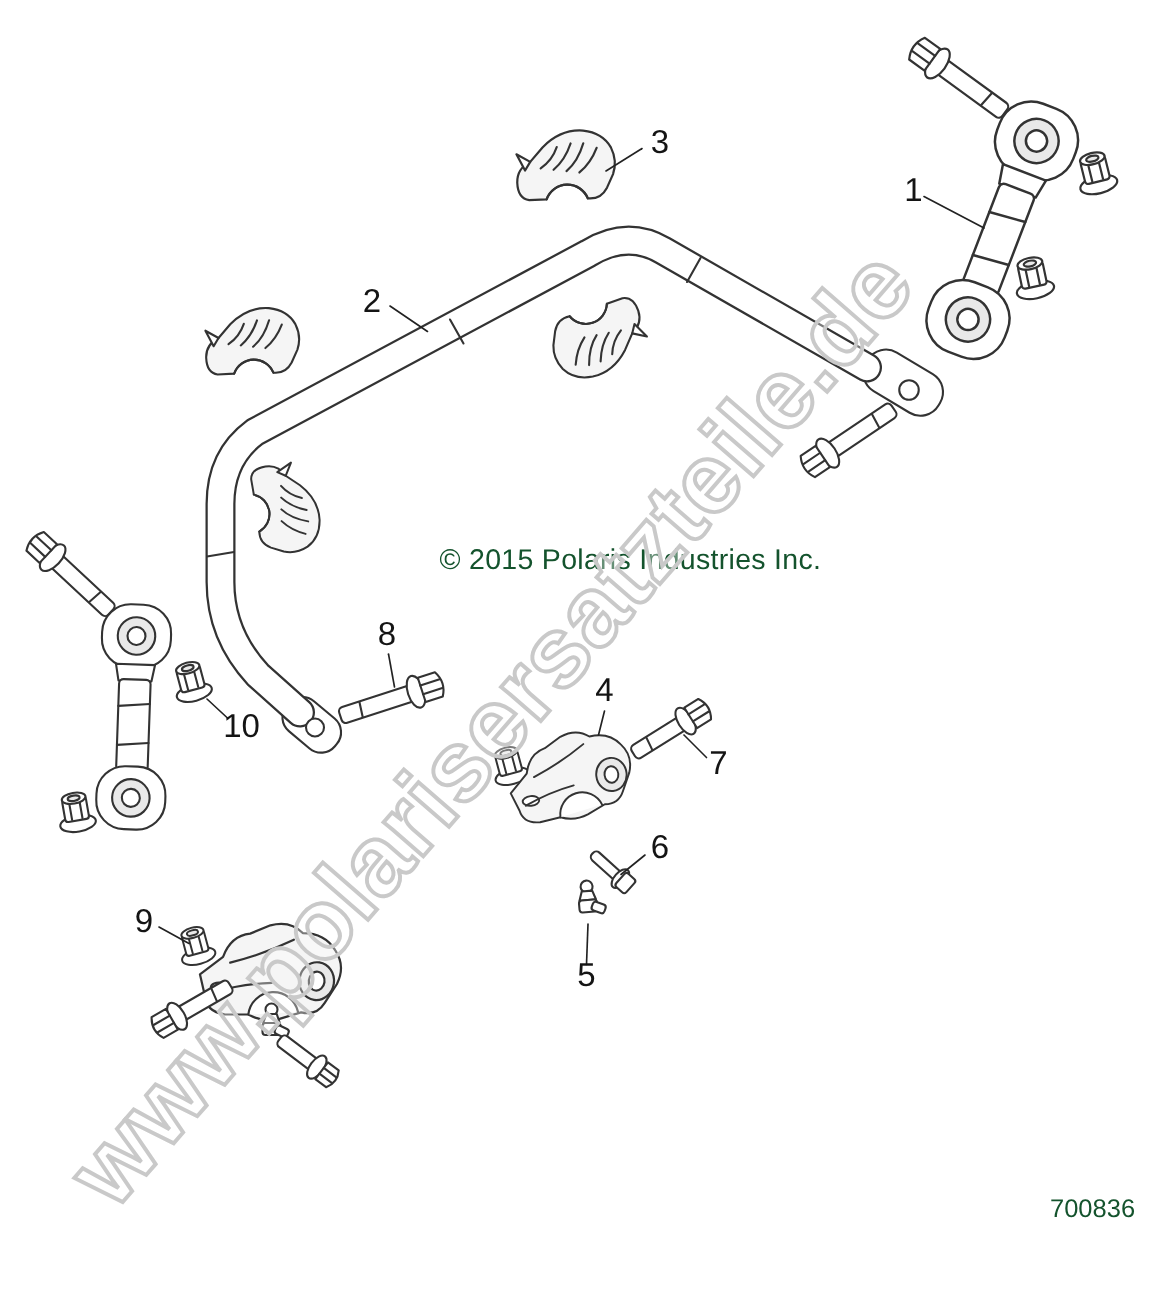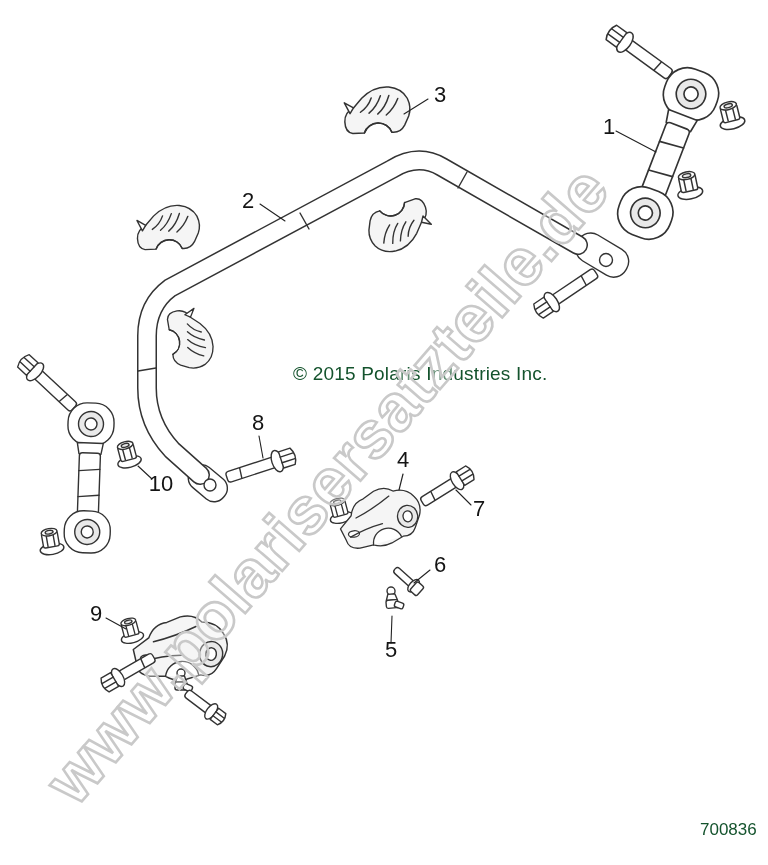--- a/index.html
+++ b/index.html
@@ -11,21 +11,21 @@
   #diagram .g1{fill:#e9e9e9;}
   #diagram .g2{fill:#f5f5f5;}
   #diagram .ln{fill:none;}
   #diagram .tube-outer{fill:none;stroke:#333;stroke-width:20px;}
   #diagram .tube-inner{fill:none;stroke:#ffffff;stroke-width:17px;}
   #diagram text.num{font-size:22px;fill:#141414;stroke:none;text-anchor:middle;
                     font-family:"Liberation Sans",sans-serif;}
   #diagram .leader{stroke:#222;stroke-width:1.1px;}
   .overlay-text{position:absolute;color:#14532d;white-space:nowrap;margin-left:36px;}
   #copyright{left:257px;top:363px;font-size:19px;letter-spacing:.2px;}
-  #partnum{left:664px;top:820px;font-size:17px;}
+  #partnum{left:664px;top:796px;font-size:17px;}
   #watermark{position:absolute;left:30px;top:768px;font-size:66px;font-weight:bold;
              white-space:nowrap;transform:rotate(-49deg);transform-origin:0 0;
              letter-spacing:.5px;pointer-events:none;color:rgba(201,201,201,.55);}
   @supports (-webkit-text-stroke: 1px black){
     #watermark{color:rgba(255,255,255,.35);-webkit-text-stroke:2.6px #c9c9c9;}
   }
 </style>
 </head>
 <body>
 

